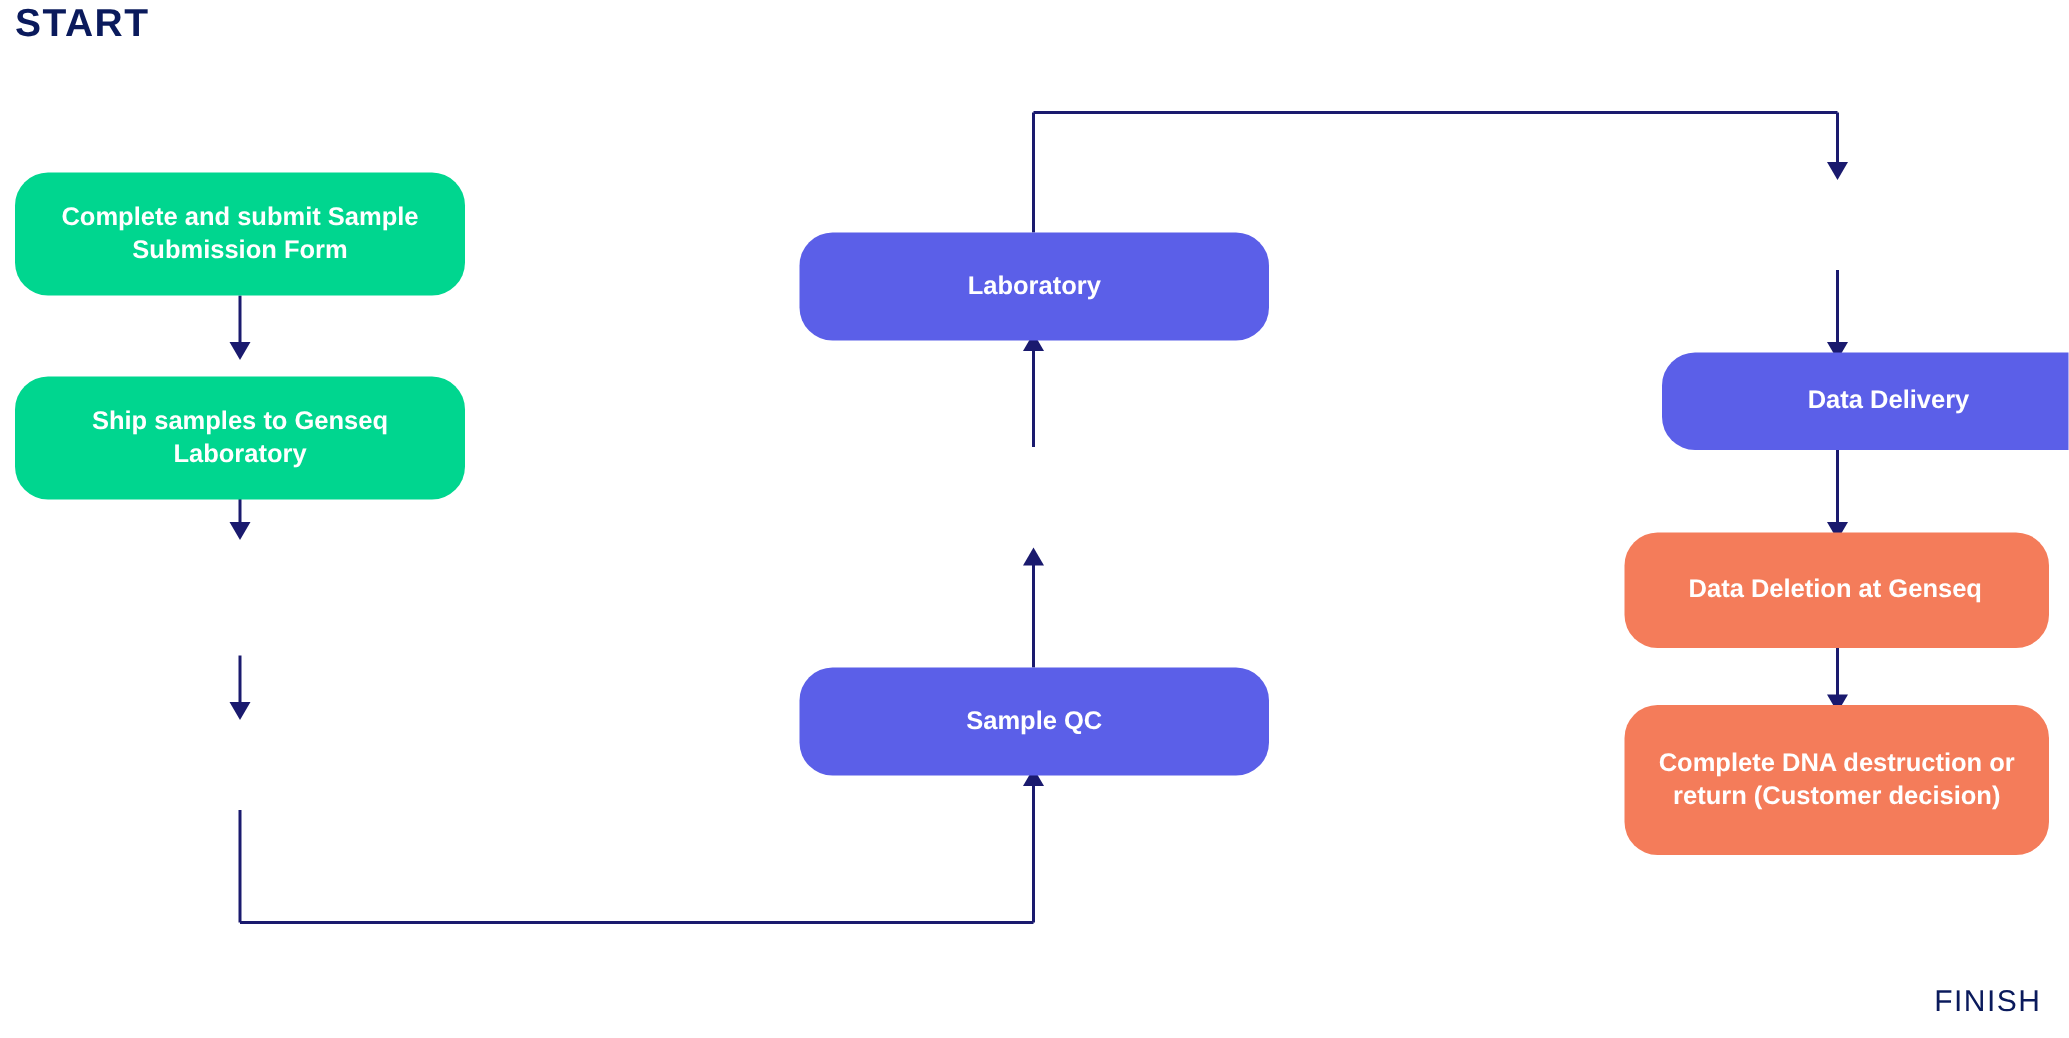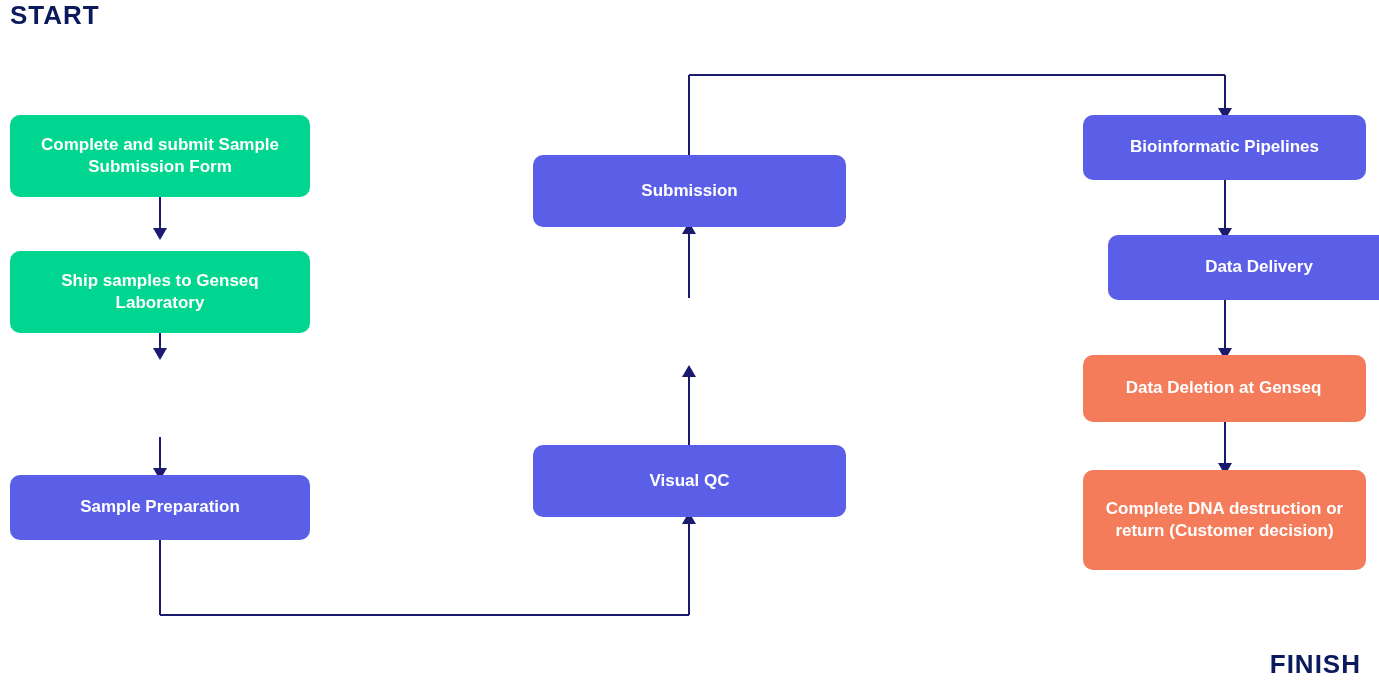--- a/index.html
+++ b/index.html
@@ -25,30 +25,30 @@
       left: 10px;
       font-size: 26px;
       font-weight: 900;
       color: #0a1a5c;
       letter-spacing: 1px;
     }
     .label-finish {
       position: absolute;
       bottom: 12px;
       right: 18px;
-      font-size: 26px;
-      font-weight: 700;
+      font-size: 20px;
+      font-weight: 400;
       color: #0a1a5c;
       letter-spacing: 1px;
     }
 
     
     .box {
       position: absolute;
-      border-radius: 10px;
+      border-radius: 22px;
       display: flex;
       align-items: center;
       justify-content: center;
       text-align: center;
       font-size: 17px;
       font-weight: 600;
       color: #ffffff;
       padding: 10px 14px;
       line-height: 1.3;
     }
@@ -64,21 +64,21 @@
     #box-sampleprep{ left: 10px;  top: 475px; width: 300px; height: 65px; }
 
     
     #box-sequencing   { left: 533px; top: 155px; width: 313px; height: 72px; }
     #box-libprep      { left: 533px; top: 298px; width: 313px; height: 72px; }
     #box-sampleqc     { left: 533px; top: 445px; width: 313px; height: 72px; }
 
     
     #box-bioinformatics{ left: 1083px; top: 115px; width: 283px; height: 65px; }
     #box-datadelivery  { left: 1083px; top: 235px; width: 302px; height: 65px; margin-left: 25px; }
-    #box-datadeletion  { left: 1083px; top: 355px; width: 283px; height: 67px; padding-left: 12px; }
+    #box-datadeletion  { left: 1083px; top: 355px; width: 283px; height: 77px; padding-left: 12px; }
     #box-residual      { left: 1083px; top: 470px; width: 283px; height: 100px; }
 
     
     .connectors {
       position: absolute;
       top: 0; left: 0;
       width: 1379px;
       height: 692px;
       pointer-events: none;
     }
@@ -125,23 +125,21 @@
     <line x1="1225" y1="300" x2="1225" y2="355" stroke="#1a1a6e" stroke-width="2"></line>
     <polygon points="1218,348 1225,360 1232,348" fill="#1a1a6e"></polygon>
 
     <line x1="1225" y1="420" x2="1225" y2="470" stroke="#1a1a6e" stroke-width="2"></line>
     <polygon points="1218,463 1225,475 1232,463" fill="#1a1a6e"></polygon>
   </svg>
 
   <div id="box-submit" class="box box-green">Complete and submit Sample Submission Form</div>
   <div id="box-ship" class="box box-green">Ship samples to
 Genseq Laboratory</div>
-  <div id="box-sampleprep" class="box box-purple">Sample Preparation</div>
 
-  <div id="box-sequencing" class="box box-purple">Submission</div>
-  <div id="box-sampleqc" class="box box-purple">Visual QC</div>
+  <div id="box-sequencing" class="box box-purple">Laboratory</div>
+  <div id="box-sampleqc" class="box box-purple">Sample QC</div>
 
-  <div id="box-bioinformatics" class="box box-purple">Bioinformatic Pipelines</div>
   <div id="box-datadelivery" class="box box-purple">Data Delivery</div>
   <div id="box-datadeletion" class="box box-orange">Data Deletion at Genseq</div>
   <div id="box-residual" class="box box-orange">Complete DNA destruction or return (Customer decision)</div>
 
 </div>
 
 </body></html>

